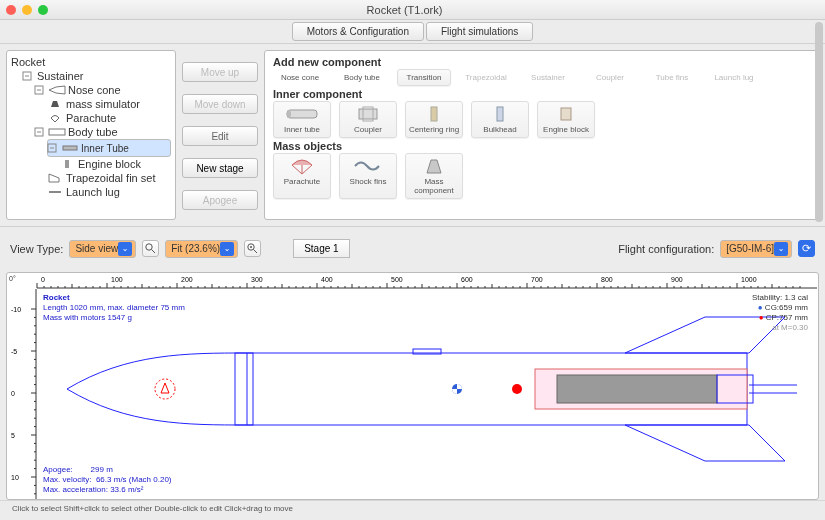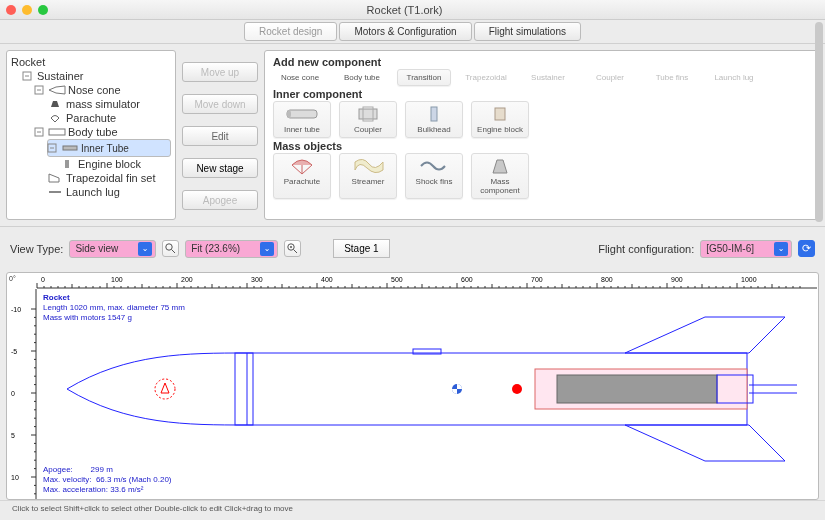--- a/index.html
+++ b/index.html
@@ -27,21 +27,21 @@
   .palette h4{font-size:11px; font-weight:600; margin:1px 0 1px;}
   .palette .row{display:flex; gap:8px; flex-wrap:wrap; margin-bottom:2px;}
   .comp-btn { width:58px; display:flex; flex-direction:column; align-items:center; gap:2px; padding:3px 2px; border:1px solid transparent; border-radius:3px;}
   .comp-btn.card{border:1px solid #ddd; background:linear-gradient(#fafafa,#f0f0f0); box-shadow:0 1px 1px rgba(0,0,0,0.06);}
   .comp-btn .ic{width:40px; height:18px; display:flex; align-items:center; justify-content:center;}
   .comp-btn .lbl{font-size:8px; line-height:9px; text-align:center; color:#555;}
   .topstrip .comp-btn{width:54px;}
   .topstrip .lbl{font-size:8px;}
   .viewbar { display:flex; align-items:center; gap:6px; padding:12px 10px; border-top:1px solid #d0d0d0;}
   .viewbar .sp{flex:1;}
-  .sel { display:inline-flex; align-items:center; background:#f9a8d4; border:1px solid #bbb; border-radius:3px; height:18px; padding:0 3px 0 5px; font-size:10px; gap:20px;}
+  .sel { display:inline-flex; align-items:center; background:#fdba74; border:1px solid #bbb; border-radius:3px; height:18px; padding:0 3px 0 5px; font-size:10px; gap:0;}
   .sel .chev{width:14px; height:14px; background:#2f6fea; border-radius:2px; display:flex; align-items:center; justify-content:center; color:#fff; font-size:8px;}
   .smbtn{width:17px; height:17px; border:1px solid #bbb; border-radius:3px; background:linear-gradient(#fff,#eee); display:flex; align-items:center; justify-content:center;}
   .canvas-wrap{position:relative; margin:2px 6px 0 6px; height:228px; background:#fff; border:1px solid #bbb; border-radius:3px; overflow:hidden;}
   .hrule{position:absolute; top:0; left:30px; right:4px; height:16px;}
   .vrule{position:absolute; top:16px; left:0; width:30px; bottom:0;}
   .tick{position:absolute; font-size:7px; color:#333;}
   .drawing{position:absolute; top:16px; left:30px; right:4px; bottom:0;}
   .infoblock{position:absolute; font-size:8px; line-height:10px;}
   .infoblock .b{color:#2020cc;}
   .statusbar{padding:3px 12px; font-size:8px; color:#555; border-top:1px solid #d6d6d6;}
@@ -55,21 +55,20 @@
 <div class="titlebar">
   <div class="traffic">
     <div class="tl r"></div>
     <div class="tl y"></div>
     <div class="tl g"></div>
   </div>
   <div class="title">Rocket (T1.ork)</div>
 </div>
 
 <div class="tabbar">
-  <div class="tab active">Rocket design</div>
   <div class="tab">Motors &amp; Configuration</div>
   <div class="tab">Flight simulations</div>
 </div>
 
 <div class="upper">
 
   <div class="treebox">
     <div class="tree">
       <ul style="padding-left:0;">
         <li>
@@ -232,20 +231,28 @@
             <svg width="34" height="14">
               <rect x="8" y="2" width="18" height="10" fill="#ddd" stroke="#999"></rect>
               <rect x="12" y="0" width="10" height="14" fill="none" stroke="#aaa"></rect>
             </svg>
           </span>
         <span class="lbl">Coupler</span>
         </div>
       <div class="comp-btn card">
         <span class="ic">
             <svg width="34" height="14">
+              <rect x="14" y="0" width="6" height="14" fill="#d9cba6" stroke="#aa9"></rect>
+            </svg>
+          </span>
+        <span class="lbl">Centering ring</span>
+        </div>
+      <div class="comp-btn card">
+        <span class="ic">
+            <svg width="34" height="14">
               <rect x="14" y="0" width="6" height="14" fill="#ccd6e6" stroke="#89a"></rect>
             </svg>
           </span>
         <span class="lbl">Bulkhead</span>
         </div>
       <div class="comp-btn card">
         <span class="ic">
             <svg width="34" height="14">
               <rect x="12" y="1" width="10" height="12" fill="#e6dccc" stroke="#a98"></rect>
             </svg>
@@ -258,28 +265,20 @@
       <div class="comp-btn card">
         <span class="ic">
             <svg width="24" height="18">
               <path d="M2 8 Q12 -2 22 8" fill="#e8b0b0" stroke="#c66"></path>
               <line x1="2" y1="8" x2="12" y2="17" stroke="#c66"></line>
               <line x1="22" y1="8" x2="12" y2="17" stroke="#c66"></line>
               <line x1="12" y1="8" x2="12" y2="17" stroke="#c66"></line>
             </svg>
           </span>
         <span class="lbl">Parachute</span>
-        </div>
-      <div class="comp-btn card">
-        <span class="ic">
-            <svg width="30" height="16">
-              <path d="M2 4 Q10 -2 16 6 T30 4 L30 12 Q22 18 14 10 T2 12 Z" fill="#f0eccd" stroke="#cb8"></path>
-            </svg>
-          </span>
-        <span class="lbl">Streamer</span>
         </div>
       <div class="comp-btn card">
         <span class="ic">
             <svg width="30" height="14">
               <path d="M2 7 Q8 0 14 7 T26 7" fill="none" stroke="#789" stroke-width="2"></path>
             </svg>
           </span>
         <span class="lbl">Shock fins</span>
         </div>
       <div class="comp-btn card">
@@ -538,20 +537,26 @@
       <circle cx="480" cy="100" r="5" fill="#ff0000"></circle>
     </svg>
 
     
     <div class="infoblock" style="top:4px; left:6px;">
       <div class="b" style="font-weight:600">Rocket</div>
       <div class="b">Length 1020 mm, max. diameter 75 mm</div>
       <div class="b">Mass with motors 1547 g</div>
     </div>
     
+    <div class="infoblock" style="top:4px; right:6px; text-align:right;">
+      <div><span>Stability:</span>&nbsp;<span>1.3 cal</span></div>
+      <div><span style="color:#2f5fd8">●</span> <span>CG:</span><span>659 mm</span></div>
+      <div><span style="color:#ff0000">●</span> <span>CP:</span><span>757 mm</span></div>
+      <div style="color:#999">at M=0.30</div>
+    </div>
     
     <div class="infoblock b" style="bottom:4px; left:6px; color:#2020cc;">
       <div><span>Apogee:</span>&nbsp;&nbsp;&nbsp;&nbsp;&nbsp;&nbsp;&nbsp;&nbsp;<span>299 m</span></div>
       <div><span>Max. velocity:</span>&nbsp;&nbsp;<span>66.3 m/s  (Mach 0.20)</span></div>
       <div><span>Max. acceleration:</span> <span>33.6 m/s²</span></div>
     </div>
   </div>
 </div>
 
 <div class="statusbar">Click to select    Shift+click to select other    Double-click to edit    Click+drag to move</div>

